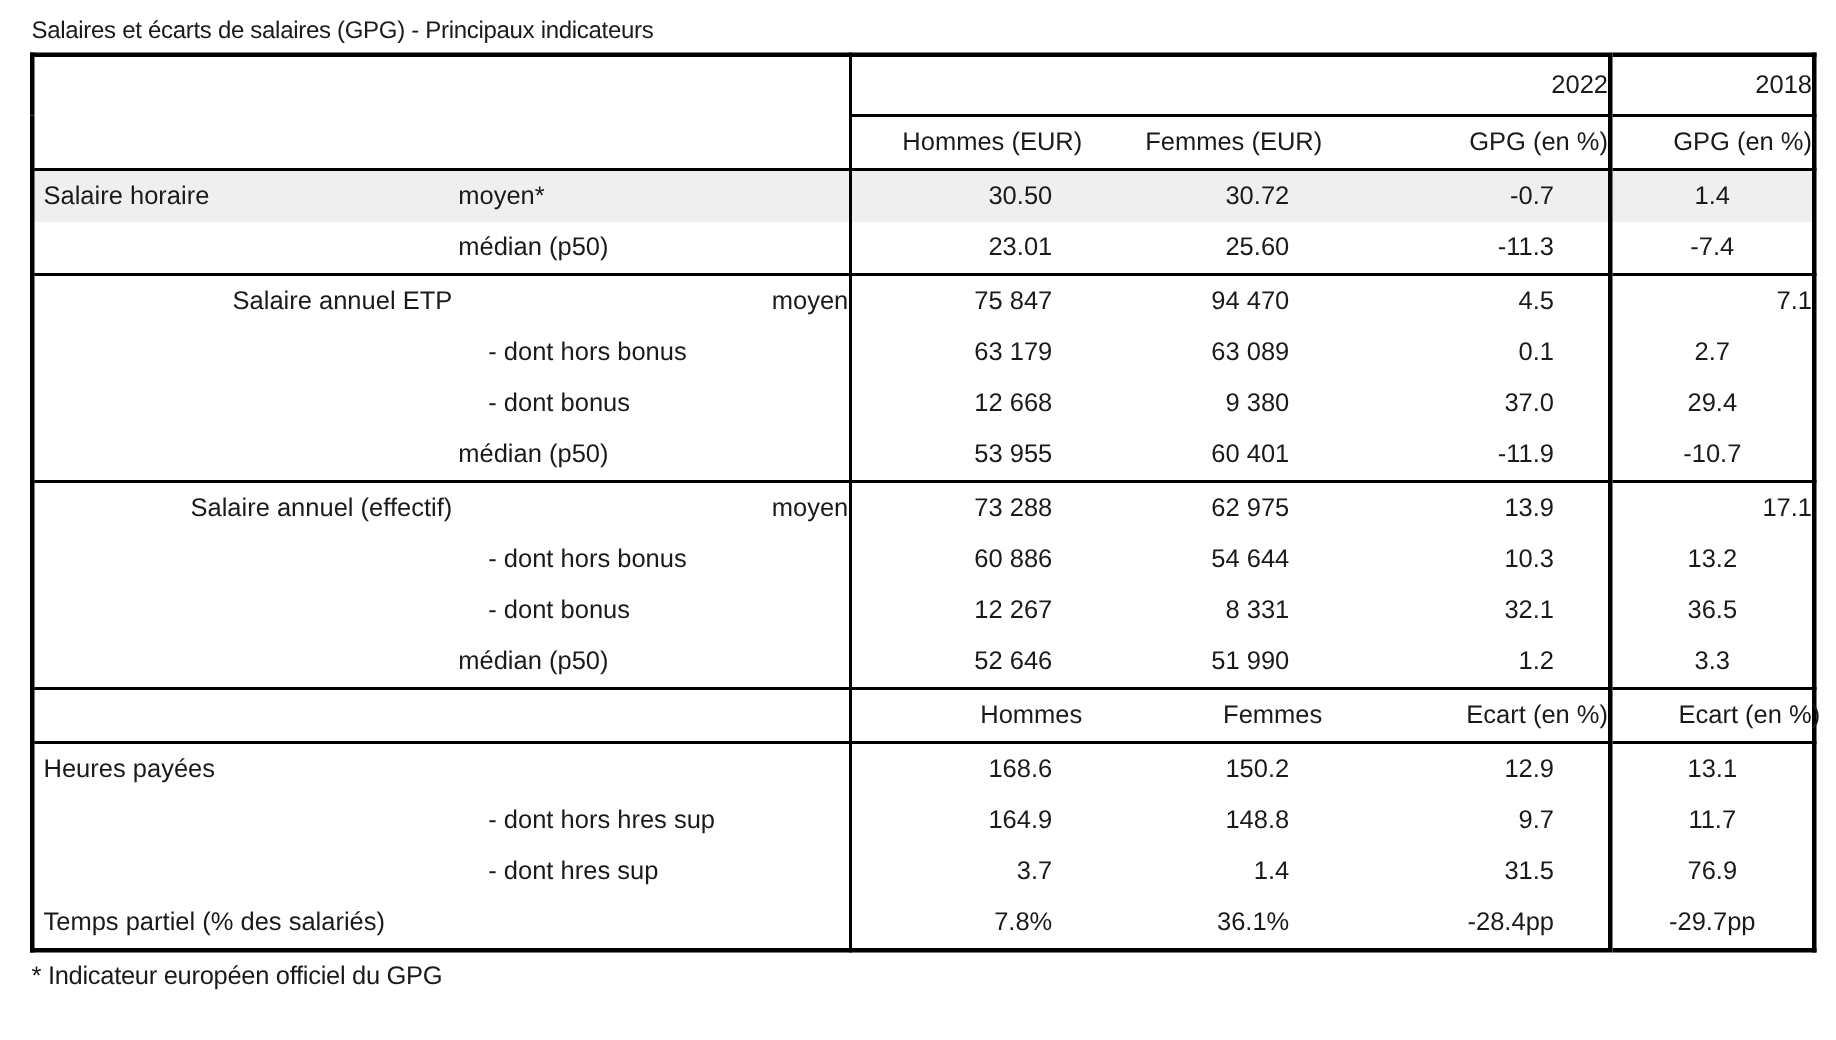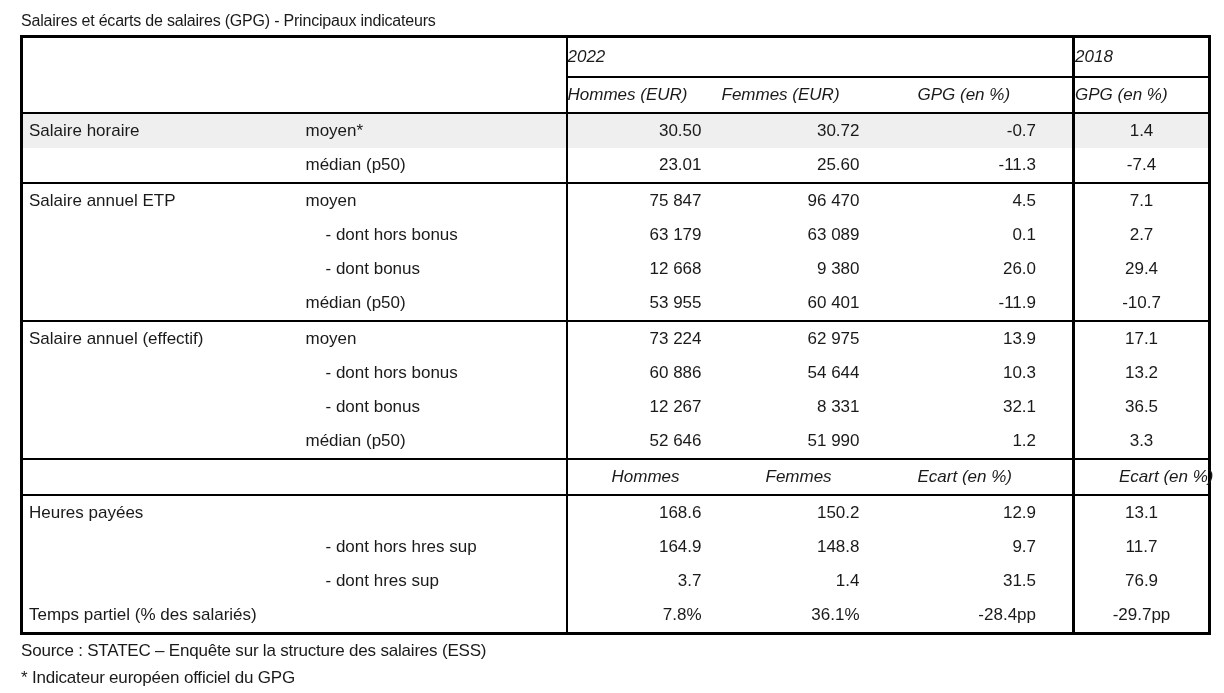--- a/index.html
+++ b/index.html
@@ -39,29 +39,29 @@
   tr.h1 td{height:38px;}
   
   td.c1{padding-left:6px;text-align:left;}
   td.c2{padding-left:4px;text-align:left;}
   td.c2.ind{padding-left:24px;}
   td.h{text-align:right;padding-right:20px;}
   td.f{text-align:right;padding-right:22px;}
   td.g22{text-align:right;padding-right:36px;}
   td.g18{text-align:center;}
   
-  td.hc{text-align:left;padding:0;font-style:italic;}
+  td.hc{text-align:right;padding:0;}
   td.hc.gshift{padding-left:36px;}
   
   td.vsep{border-left:2px solid var(--border);}
   td.ysep{border-left:3px solid var(--border);}
   
   tr.h1 td.hb{border-bottom:2px solid var(--border);}
   tr.h2 td, td.lblmerge{border-bottom:2px solid var(--border);}
-  tr.sec td{border-top:2px solid var(--border);}
+  tr.sec td{border-top:2px solid var(--border);text-align:right;}
   tr.mid td{border-top:2px solid var(--border);border-bottom:2px solid var(--border);padding-left:44px;}
   tr.shaded td{background:var(--shaded-row);}
   .footer{margin:6px 0 0 1px;font-size:17px;letter-spacing:-0.2px;}
   .footer div{margin-bottom:7px;}
 </style>
 </head>
 <body>
 
 <div class="page">
   <div class="title">Salaires et écarts de salaires (GPG) - Principaux indicateurs</div>
@@ -103,53 +103,53 @@
         <td class="h vsep">23.01</td>
         <td class="f">25.60</td>
         <td class="g22">-11.3</td>
         <td class="g18 ysep">-7.4</td>
       </tr>
 
       <tr class="sec">
         <td class="c1">Salaire annuel ETP</td>
         <td class="c2">moyen</td>
         <td class="h vsep">75 847</td>
-        <td class="f">96 470</td>
+        <td class="f">94 470</td>
         <td class="g22">4.5</td>
         <td class="g18 ysep">7.1</td>
       </tr>
       <tr>
         <td class="c1"></td>
         <td class="c2 ind">- dont hors bonus</td>
         <td class="h vsep">63 179</td>
         <td class="f">63 089</td>
         <td class="g22">0.1</td>
         <td class="g18 ysep">2.7</td>
       </tr>
       <tr>
         <td class="c1"></td>
         <td class="c2 ind">- dont bonus</td>
         <td class="h vsep">12 668</td>
         <td class="f">9 380</td>
-        <td class="g22">26.0</td>
+        <td class="g22">37.0</td>
         <td class="g18 ysep">29.4</td>
       </tr>
       <tr>
         <td class="c1"></td>
         <td class="c2">médian (p50)</td>
         <td class="h vsep">53 955</td>
         <td class="f">60 401</td>
         <td class="g22">-11.9</td>
         <td class="g18 ysep">-10.7</td>
       </tr>
 
       <tr class="sec">
         <td class="c1">Salaire annuel (effectif)</td>
         <td class="c2">moyen</td>
-        <td class="h vsep">73 224</td>
+        <td class="h vsep">73 288</td>
         <td class="f">62 975</td>
         <td class="g22">13.9</td>
         <td class="g18 ysep">17.1</td>
       </tr>
       <tr>
         <td class="c1"></td>
         <td class="c2 ind">- dont hors bonus</td>
         <td class="h vsep">60 886</td>
         <td class="f">54 644</td>
         <td class="g22">10.3</td>
@@ -210,16 +210,15 @@
         <td class="c2"></td>
         <td class="h vsep">7.8%</td>
         <td class="f">36.1%</td>
         <td class="g22">-28.4pp</td>
         <td class="g18 ysep">-29.7pp</td>
       </tr>
     </tbody>
   </table>
 
   <div class="footer">
-    <div>Source : STATEC – Enquête sur la structure des salaires (ESS)</div>
     <div>* Indicateur européen officiel du GPG</div>
   </div>
 </div>
 
 </body></html>

